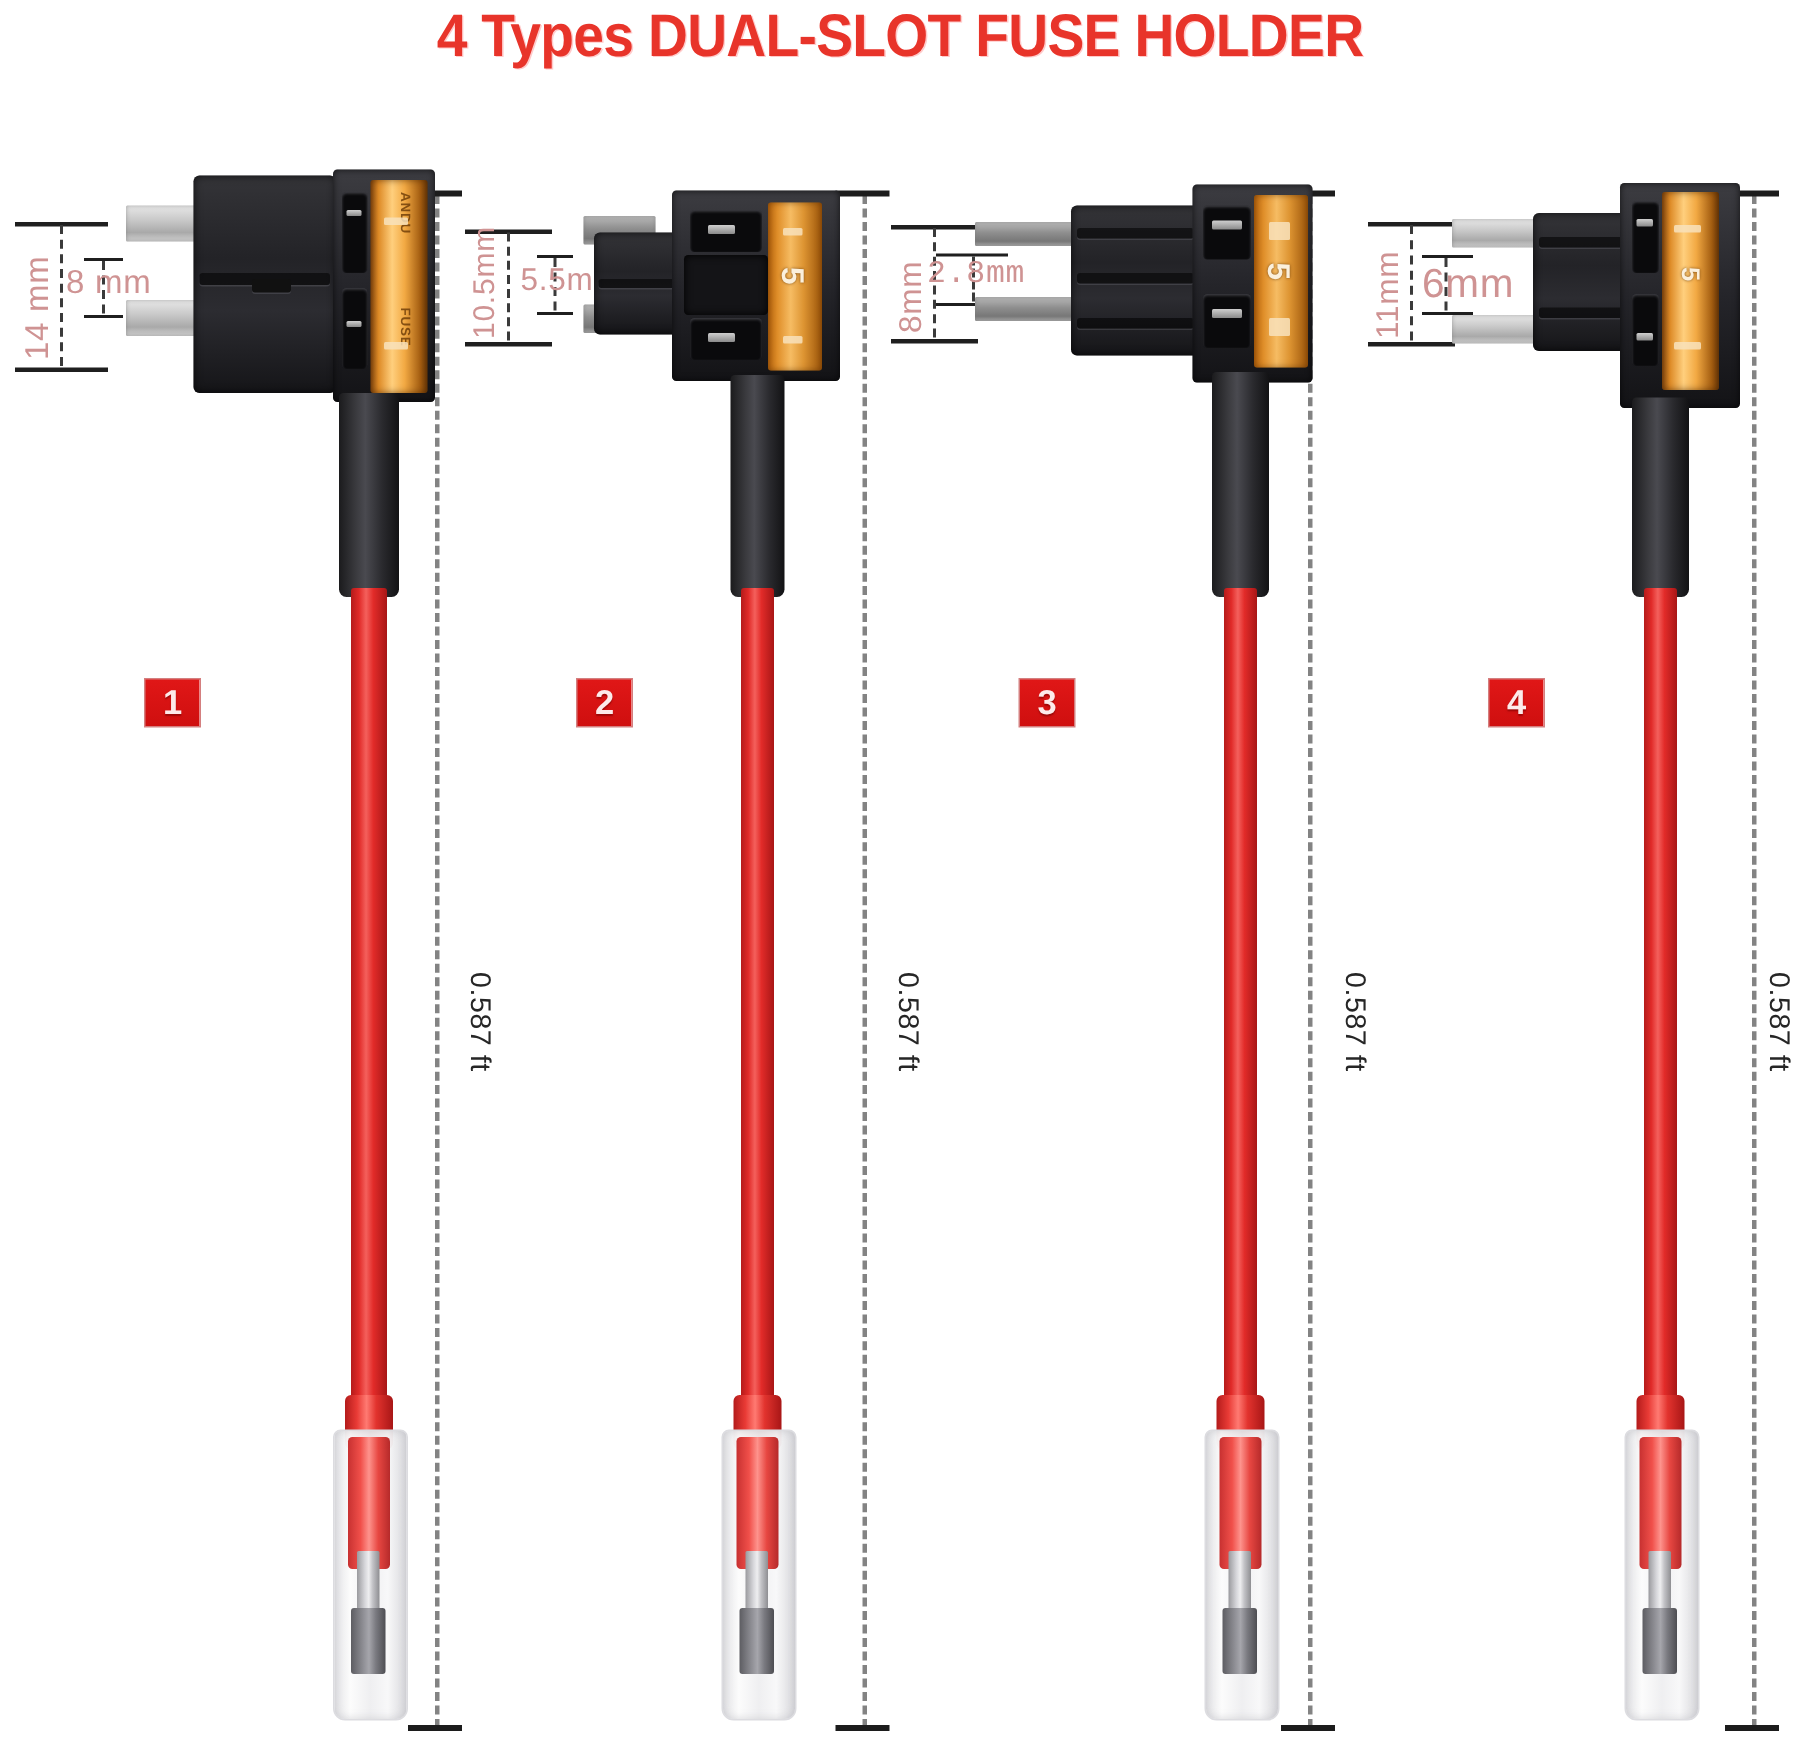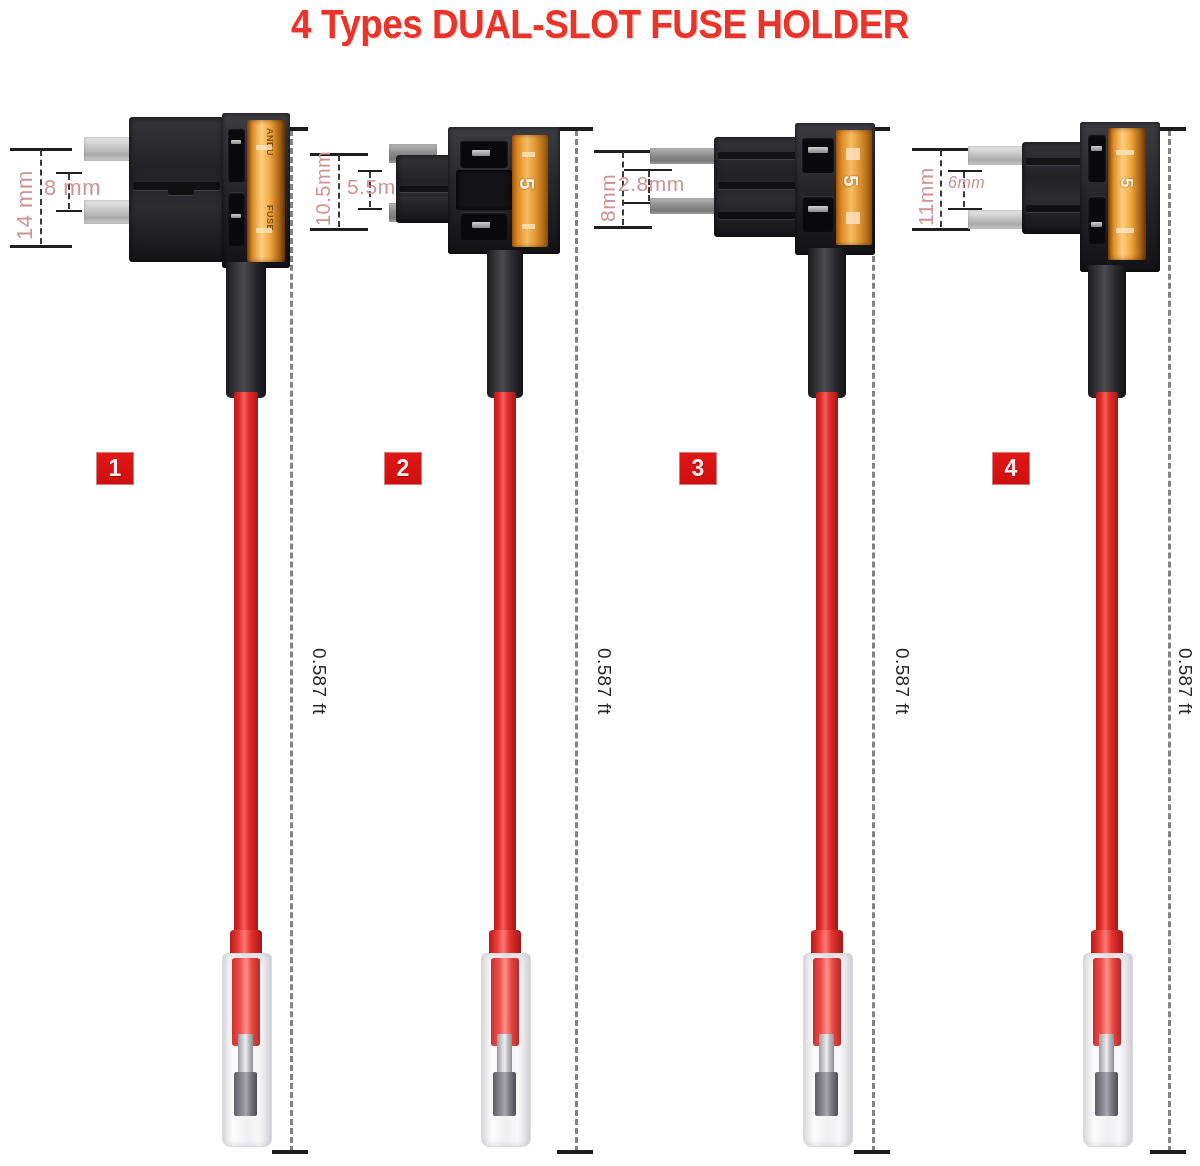--- a/index.html
+++ b/index.html
@@ -327,21 +327,21 @@
 <div class="len-label" style="left:913px; top:648px;">0.587 ft</div>
 
 <div class="dim-bar" style="left:594px; top:150px; width:58px;"></div>
 <div class="dim-bar" style="left:594px; top:226px; width:58px;"></div>
 <div class="dim-dash" style="left:622px; top:152px; height:73px;"></div>
 <div class="dim-text vert" style="left:596px; top:222px; font-size:21px;">8mm</div>
 
 <div class="dim-bar thin" style="left:624px; top:169px; width:48px;"></div>
 <div class="dim-bar thin" style="left:624px; top:202px; width:48px;"></div>
 <div class="dim-dash" style="left:648px; top:171px; height:30px;"></div>
-<div class="dim-text" style="left:618px; top:172px; font-size:21px;">2.8mm</div>
+<div class="dim-text" style="left:618px; top:172px; font-size:21px;font-family:Liberation Mono, monospace;">2.8mm</div>
 
 <div class="unit">
   <div class="blade dark" style="left:650px; top:148px; width:78px; height:16px;"></div>
   <div class="blade dark" style="left:650px; top:198px; width:78px; height:16px;"></div>
   <div class="body-main" style="left:714px; top:137px; width:86px; height:100px;"></div>
   <div class="ridge" style="left:718px; top:152px; width:78px; height:7px;"></div>
   <div class="ridge" style="left:718px; top:182px; width:78px; height:7px;"></div>
   <div class="ridge" style="left:718px; top:212px; width:78px; height:7px;"></div>
   <div class="body-cap" style="left:795px; top:123px; width:80px; height:132px;"></div>
   <div class="socket" style="left:802px; top:137px; width:32px; height:36px;"></div>
@@ -368,21 +368,21 @@
 <div class="len-label" style="left:1196px; top:648px;">0.587 ft</div>
 
 <div class="dim-bar" style="left:912px; top:148px; width:58px;"></div>
 <div class="dim-bar" style="left:912px; top:228px; width:58px;"></div>
 <div class="dim-dash" style="left:940px; top:150px; height:77px;"></div>
 <div class="dim-text vert" style="left:914px; top:226px; font-size:21px;">11mm</div>
 
 <div class="dim-bar thin" style="left:948px; top:170px; width:34px;"></div>
 <div class="dim-bar thin" style="left:948px; top:208px; width:34px;"></div>
 <div class="dim-dash" style="left:963px; top:172px; height:35px;"></div>
-<div class="dim-text" style="left:948px; top:174px; font-size:16px;font-style:italic;">6mm</div>
+<div class="dim-text" style="left:948px; top:174px; font-size:27px;">6mm</div>
 
 <div class="unit">
   <div class="blade" style="left:968px; top:146px; width:64px; height:19px;"></div>
   <div class="blade" style="left:968px; top:210px; width:64px; height:19px;"></div>
   <div class="body-main" style="left:1022px; top:142px; width:66px; height:92px;"></div>
   <div class="ridge" style="left:1026px; top:158px; width:58px; height:7px;"></div>
   <div class="ridge" style="left:1026px; top:205px; width:58px; height:7px;"></div>
   <div class="body-cap" style="left:1080px; top:122px; width:80px; height:150px;"></div>
   <div class="socket" style="left:1088px; top:134px; width:18px; height:48px;"></div>
   <div class="socket" style="left:1088px; top:196px; width:18px; height:48px;"></div>

